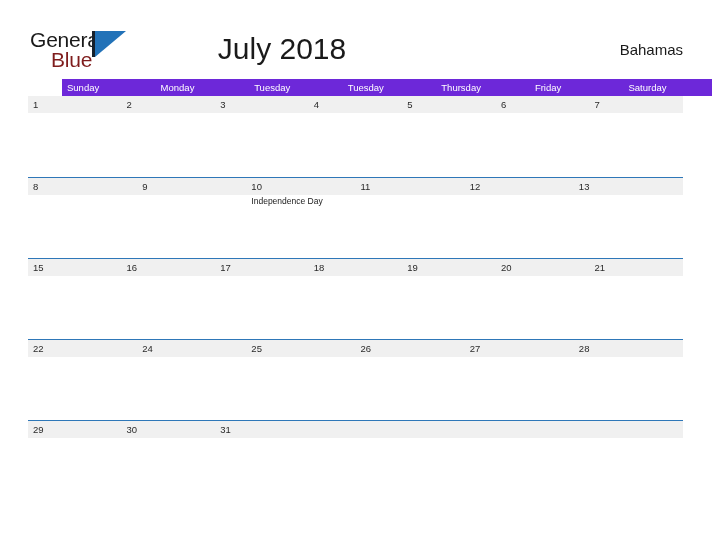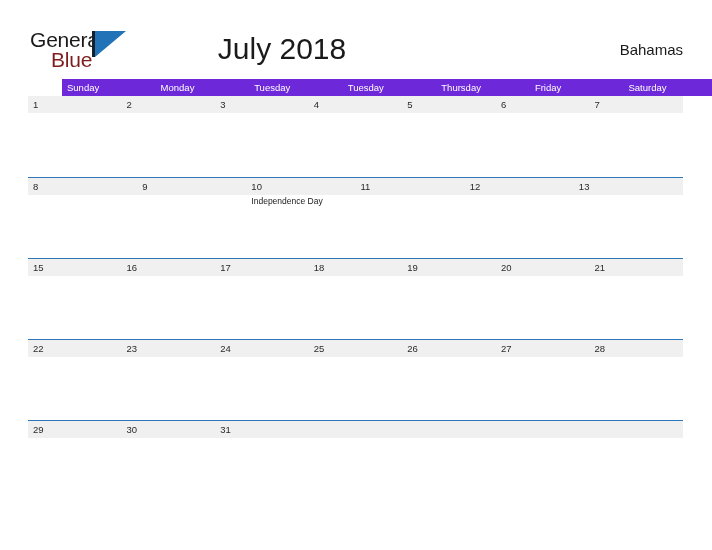--- a/index.html
+++ b/index.html
@@ -295,23 +295,20 @@
           </div>
         </div>
       </div>
       <div class="week-row">
         <div class="week-band"></div>
         <div class="week-cells">
           <div class="day-cell">
             <div class="day-number">22</div>
           </div>
           <div class="day-cell">
-            <div class="day-number">23</div>
-          </div>
-          <div class="day-cell">
             <div class="day-number">24</div>
           </div>
           <div class="day-cell">
             <div class="day-number">25</div>
           </div>
           <div class="day-cell">
             <div class="day-number">26</div>
           </div>
           <div class="day-cell">
             <div class="day-number">27</div>

